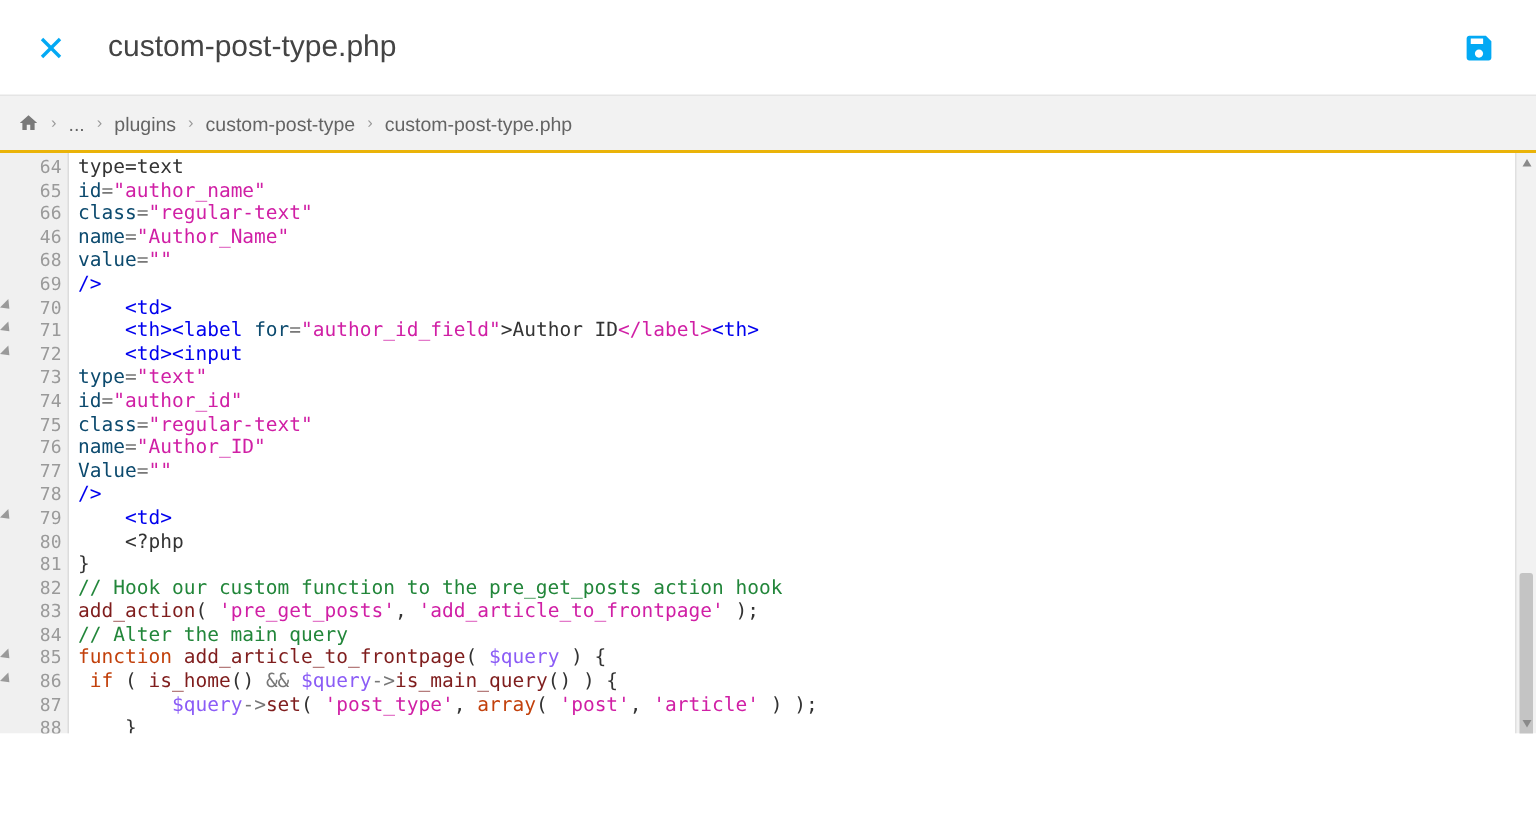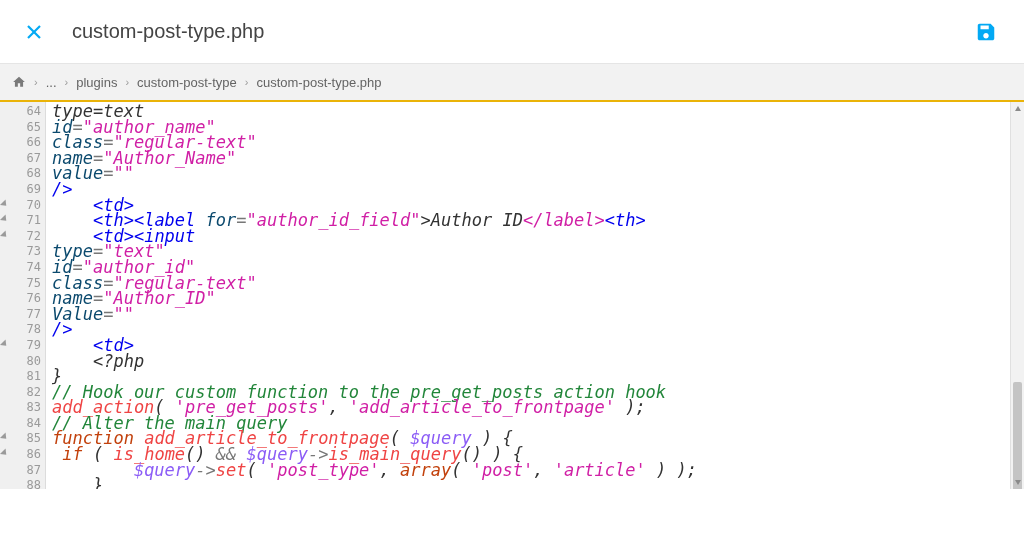--- a/index.html
+++ b/index.html
@@ -17,37 +17,37 @@
   .breadcrumb { display:flex; align-items:center; height:36px; background:#f2f2f2; padding:0 12px; font-size:13px; color:#646464; gap:8px;}
   .crumb { cursor:pointer; color:#646464; }
   .crumb.active { color:#646464; }
   .crumb-sep { color:#9a9a9a; font-size:11px;}
   .home-ic svg{ fill:#7a7a7a; width:14px; height:14px; display:block;}
   
   .editor-wrap { position:relative; flex:1; display:flex; overflow:hidden; border-top:2px solid #eab308;}
   .gutter { width:46px; background:#f0f0f0; border-right:1px solid #dcdcdc; padding-top:2px; text-align:right; color:#9a9a9a; font-size:12px; font-family: Menlo, Consolas, "DejaVu Sans Mono", monospace; line-height:15.6px;}
   .gutter .ln { padding-right:4px; position:relative; }
   .fold-arrow { position:absolute; left:2px; top:2px; width:0; height:0; border-top:4px solid transparent; border-bottom:4px solid transparent; border-left:5px solid #9a9a9a; transform:rotate(45deg);}
-  .code { flex:1; font-family: Menlo, Consolas, "DejaVu Sans Mono", monospace; font-size:17px; line-height:15.6px; color:#333; white-space:pre; padding-left:6px; padding-top:2px; overflow:hidden;font-style:italic;}
+  .code { flex:1; font-family: Menlo, Consolas, "DejaVu Sans Mono", monospace; font-size:13px; line-height:15.6px; color:#333; white-space:pre; padding-left:6px; padding-top:2px; overflow:hidden;}
   .code .ln-row { height:15.6px; }
   .active-line { background:#e8e8e8; }
   .cursor-caret { display:inline-block; width:0; height:13px; border-left:1.5px solid #333; vertical-align:-2px;}
   
   .vscroll { width:14px; background:#f2f2f2; border-left:1px solid #e0e0e0; position:relative;}
   .vthumb { position:absolute; left:2px; right:2px; background:#c4c4c4; border-radius:2px;}
   .varrow { position:absolute; left:0; right:0; height:14px; display:flex; align-items:center; justify-content:center;}
   .varrow.up{top:0;} .varrow.down{bottom:0;}
   .varrow svg { fill:#8a8a8a; width:8px; height:8px;}
   
   .t-tag { color:#0000ee; }
   .t-attr { color:#0c4a6e; }
   .t-str  { color:#d01fa5; }
   .t-key  { color:#c2410c; }
   .t-var2 { color:#8b5cf6; }
-  .t-fn   { color:#ef4444; }
+  .t-fn   { color:#7f1d1d; }
   .t-comment { color:#22863a; }
   .t-op   { color:#777;}
   .t-return{ color:#1a1aa6;}
 </style>
 </head>
 <body>
 
 <div class="app">
 
   <div class="header">
@@ -80,21 +80,21 @@
     <span class="crumb">custom-post-type</span>
     <span class="crumb-sep">›</span>
     <span class="crumb active">custom-post-type.php</span>
   </div>
 
   <div class="editor-wrap">
     <div class="gutter" id="gutter">
         <div class="ln">64</div>
         <div class="ln">65</div>
         <div class="ln">66</div>
-        <div class="ln">67</div>
+        <div class="ln">46</div>
         <div class="ln">68</div>
         <div class="ln">69</div>
         <div class="ln">70<span class="fold-arrow"></span></div>
         <div class="ln">71<span class="fold-arrow"></span></div>
         <div class="ln">72<span class="fold-arrow"></span></div>
         <div class="ln">73</div>
         <div class="ln">74</div>
         <div class="ln">75</div>
         <div class="ln">76</div>
         <div class="ln">77</div>

